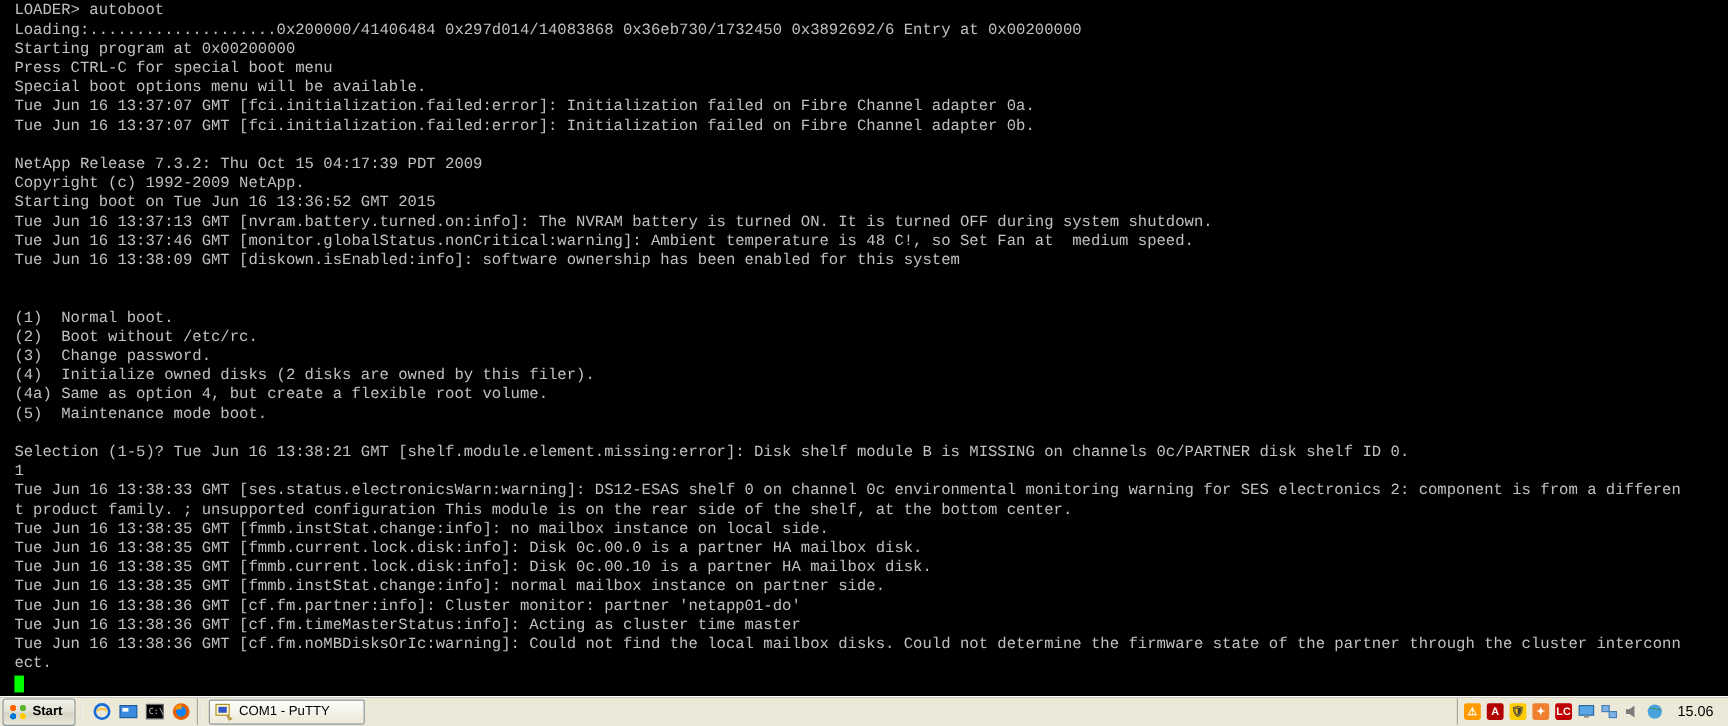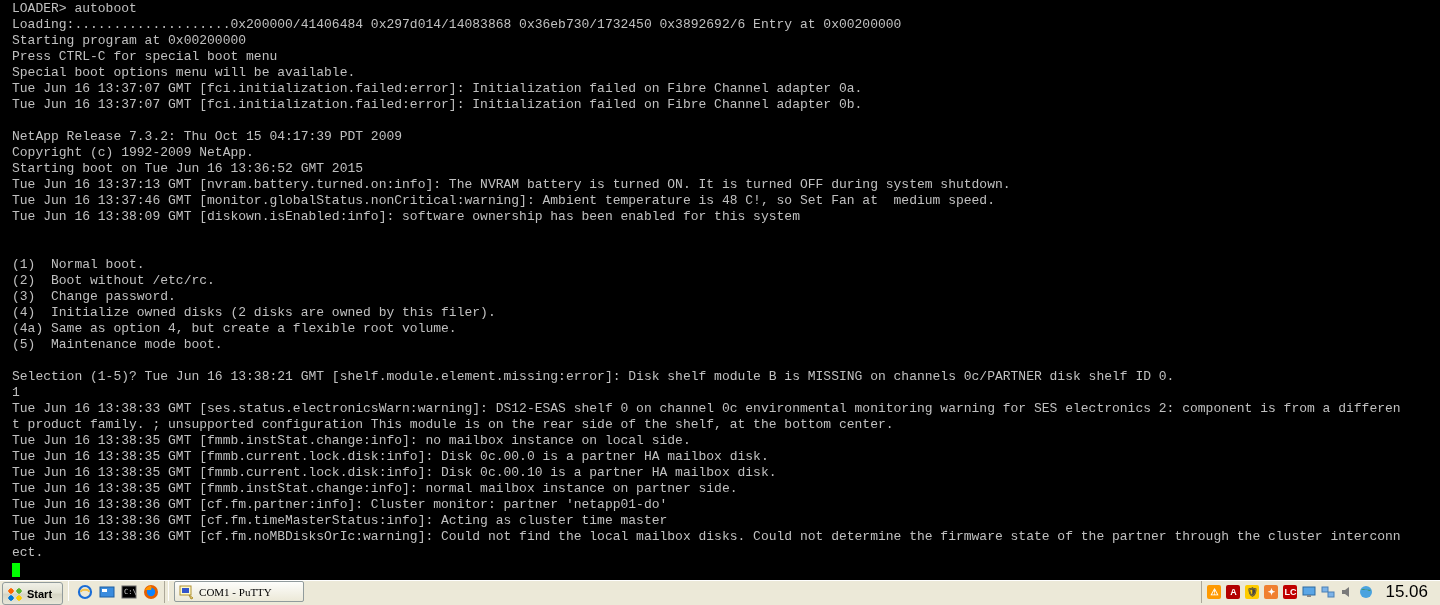--- a/index.html
+++ b/index.html
@@ -34,21 +34,21 @@
   }
   .taskbar {
     position: absolute;
     bottom: 0;
     left: 0;
     width: 100%;
     height: 25px;
     background: linear-gradient(to bottom, #ece9d8 0%, #ece9d8 100%);
     border-top: 1px solid #fff;
     display: flex;
-    align-items: flex-start;
+    align-items: center;
     font-family: Tahoma, sans-serif;
     font-size: 11px;
     color: #000;
   }
   .start-button {
     height: 23px;
     padding: 0 10px 0 4px;
     background: linear-gradient(to bottom, #f0f0e7 0%, #e3e3d5 45%, #d6d5c5 55%, #e8e7d9 100%);
     border: 1px solid #919b9c;
     border-radius: 3px;
@@ -96,21 +96,20 @@
     height: 21px;
     padding: 0 8px 0 4px;
     background: linear-gradient(to bottom, #fdfdfb 0%, #ece9d8 100%);
     border: 1px solid #919b9c;
     border-radius: 2px;
     display: flex;
     align-items: center;
     margin: 0 2px;
     cursor: pointer;
     min-width: 130px;
-    font-family: Liberation Serif, serif;
   }
   .task-icon {
     width: 16px;
     height: 16px;
     margin-right: 4px;
     display: flex;
     align-items: center;
     justify-content: center;
   }
   .tray {
@@ -125,21 +124,21 @@
   .tray-item {
     width: 16px;
     height: 16px;
     display: flex;
     align-items: center;
     justify-content: center;
     font-size: 12px;
   }
   .clock {
     padding: 0 8px;
-    font-size: 17px;
+    font-size: 12px;
   }
   .tray-box {
     width:14px;height:14px;border-radius:2px;display:flex;align-items:center;justify-content:center;font-size:9px;color:#fff;font-weight:bold;
   }
 </style>
 </head>
 <body>
 
 <div class="terminal"><span>LOADER&gt; autoboot</span>
 <span>Loading:....................0x200000/41406484 0x297d014/14083868 0x36eb730/1732450 0x3892692/6 Entry at 0x00200000</span>

